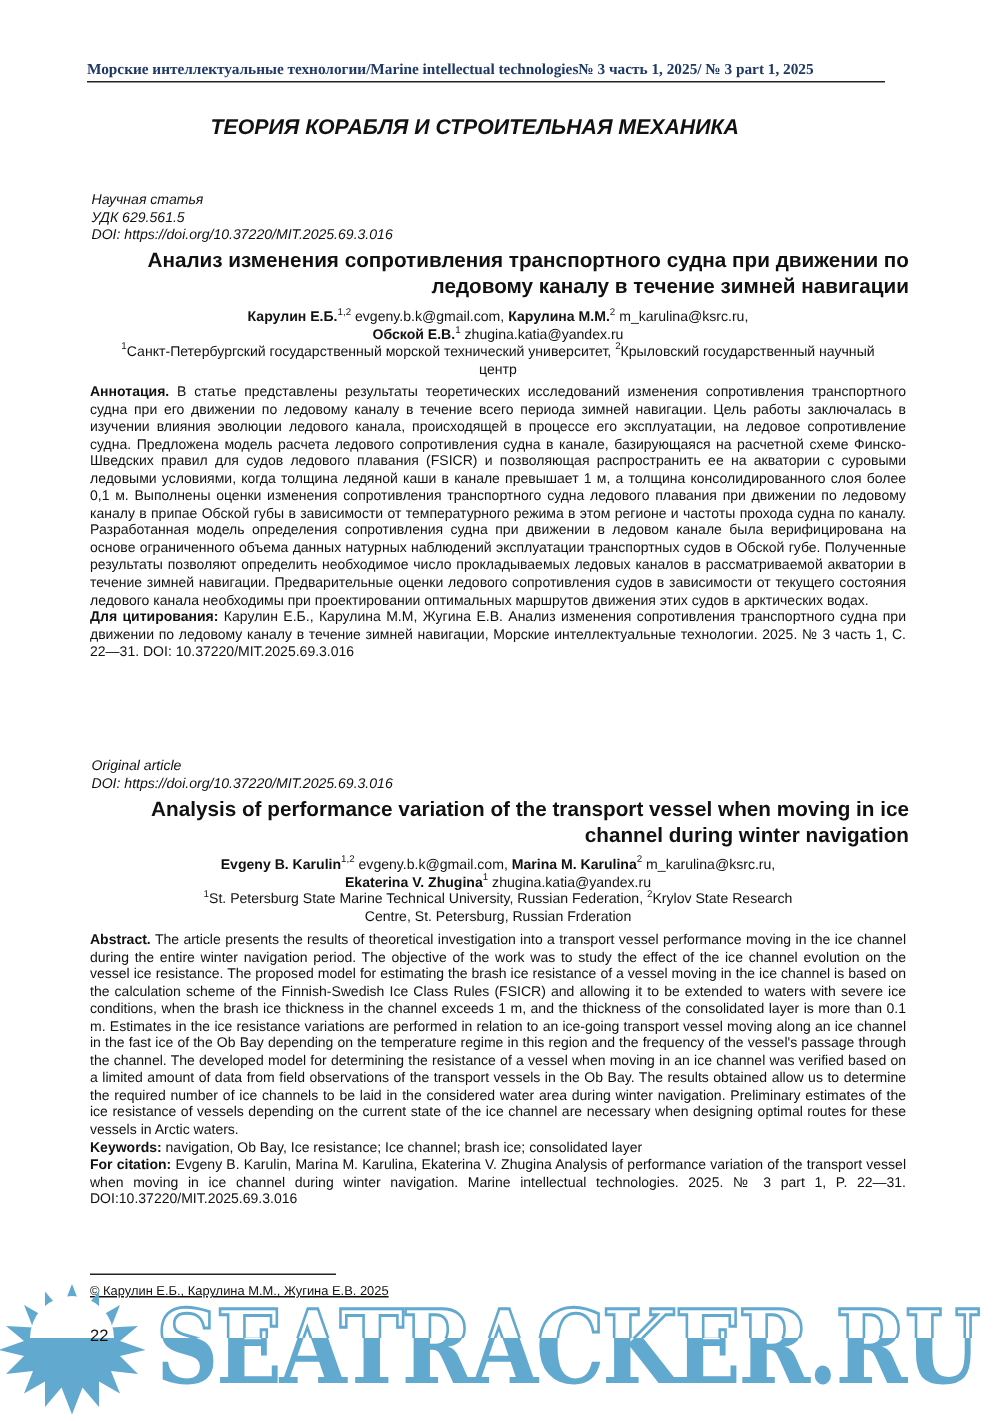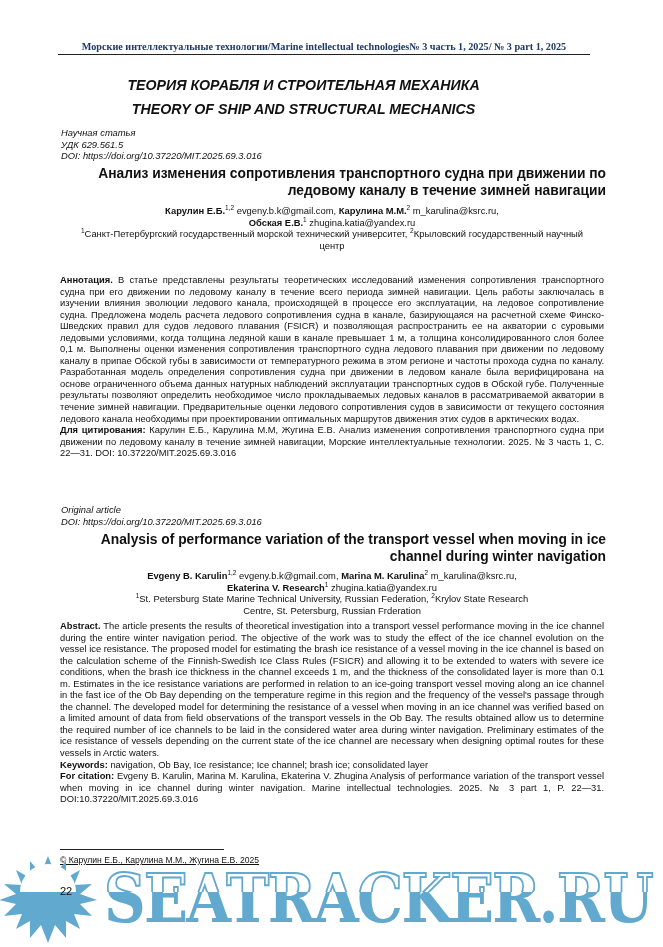--- a/index.html
+++ b/index.html
@@ -26,29 +26,29 @@
       left: 58px;
       top: 38px;
       width: 532px;
       height: 15px;
       border-bottom: 1px solid #222;
       font-family: "Liberation Serif", serif;
       font-size: 10.2px;
       font-weight: bold;
       color: #1f3864;
       display: flex;
-      justify-content: center;
+      justify-content: flex-start;
       align-items: flex-end;
       white-space: nowrap;
       line-height: 12px;
       padding-bottom: 1px;
     }
     .section-title {
       position: absolute;
-      left: 0;
+      left: 13px;
       width: 607px;
       text-align: center;
       font-weight: bold;
       font-style: italic;
       font-size: 14.2px;
       color: #111;
     }
     .meta {
       position: absolute;
       left: 61px;
@@ -122,67 +122,66 @@
 <body>
 
 <div class="page">
 
   <div class="running-header">
     <span>Морские интеллектуальные технологии/Marine intellectual technologies</span>
     <span>№ 3 часть 1, 2025/ № 3 part 1, 2025</span>
   </div>
 
   <div class="section-title" style="top:77px;">ТЕОРИЯ КОРАБЛЯ И СТРОИТЕЛЬНАЯ МЕХАНИКА</div>
-  <div class="section-title" style="top:101px;">THEORY OF SHIP AND STRUCTURAL MECHANICS</div>
 
   <div class="meta" style="top:127px;">
     <div>Научная статья</div>
     <div>УДК 629.561.5</div>
     <div>DOI: https://doi.org/10.37220/MIT.2025.69.3.016</div>
   </div>
 
   <div class="title" style="top:165px;">Анализ изменения сопротивления транспортного судна при движении по ледовому каналу в течение зимней навигации</div>
 
   <div class="authors" style="top:205px;">
     <div>
       <b>Карулин Е.Б.</b><sup>1,2</sup>
       <span>evgeny.b.k@gmail.com</span>,
       <b>Карулина М.М.</b><sup>2</sup>
       <span>m_karulina@ksrc.ru</span>,
     </div>
     <div>
-      <b>Обская Е.В.</b><sup>1</sup>
+      <b>Обской Е.В.</b><sup>1</sup>
       <span>zhugina.katia@yandex.ru</span>
     </div>
     <div style="padding:0 14px;">
       <sup>1</sup><span>Санкт-Петербургский государственный морской технический университет, </span><sup>2</sup><span>Крыловский государственный научный центр</span>
     </div>
   </div>
 
-  <div class="body-block" style="top:256px;margin-top:19px;">
+  <div class="body-block" style="top:256px;">
     <p><span class="lead">Аннотация.</span><span> В статье представлены результаты теоретических исследований изменения сопротивления транспортного судна при его движении по ледовому каналу в течение всего периода зимней навигации. Цель работы заключалась в изучении влияния эволюции ледового канала, происходящей в процессе его эксплуатации, на ледовое сопротивление судна. Предложена модель расчета ледового сопротивления судна в канале, базирующаяся на расчетной схеме Финско-Шведских правил для судов ледового плавания (FSICR) и позволяющая распространить ее на акватории с суровыми ледовыми условиями, когда толщина ледяной каши в канале превышает 1 м, а толщина консолидированного слоя более 0,1 м. Выполнены оценки изменения сопротивления транспортного судна ледового плавания при движении по ледовому каналу в припае Обской губы в зависимости от температурного режима в этом регионе и частоты прохода судна по каналу. Разработанная модель определения сопротивления судна при движении в ледовом канале была верифицирована на основе ограниченного объема данных натурных наблюдений эксплуатации транспортных судов в Обской губе. Полученные результаты позволяют определить необходимое число прокладываемых ледовых каналов в рассматриваемой акватории в течение зимней навигации. Предварительные оценки ледового сопротивления судов в зависимости от текущего состояния ледового канала необходимы при проектировании оптимальных маршрутов движения этих судов в арктических водах.</span></p>
     <p><span class="lead">Для цитирования:</span><span> Карулин Е.Б., Карулина М.М, Жугина Е.В. Анализ изменения сопротивления транспортного судна при движении по ледовому каналу в течение зимней навигации, Морские интеллектуальные технологии. 2025. № 3 часть 1, С. 22—31. DOI: 10.37220/MIT.2025.69.3.016</span></p>
   </div>
 
   <div class="meta" style="top:504px;">
     <div>Original article</div>
     <div>DOI: https://doi.org/10.37220/MIT.2025.69.3.016</div>
   </div>
 
   <div class="title" style="top:531px;">Analysis of performance variation of the transport vessel when moving in ice channel during winter navigation</div>
 
   <div class="authors" style="top:570px;">
     <div>
       <b>Evgeny B. Karulin</b><sup>1,2</sup>
       <span>evgeny.b.k@gmail.com</span>,
       <b>Marina M. Karulina</b><sup>2</sup>
       <span>m_karulina@ksrc.ru</span>,
     </div>
     <div>
-      <b>Ekaterina V. Research</b><sup>1</sup>
+      <b>Ekaterina V. Zhugina</b><sup>1</sup>
       <span>zhugina.katia@yandex.ru</span>
     </div>
     <div style="padding:0 70px;">
       <sup>1</sup><span>St. Petersburg State Marine Technical University, Russian Federation, </span><sup>2</sup><span>Krylov State Research Centre, St. Petersburg, Russian Frderation</span>
     </div>
   </div>
 
   <div class="body-block" style="top:621px;">
     <p><span class="lead">Abstract.</span><span> The article presents the results of theoretical investigation into a transport vessel performance moving in the ice channel during the entire winter navigation period. The objective of the work was to study the effect of the ice channel evolution on the vessel ice resistance. The proposed model for estimating the brash ice resistance of a vessel moving in the ice channel is based on the calculation scheme of the Finnish-Swedish Ice Class Rules (FSICR) and allowing it to be extended to waters with severe ice conditions, when the brash ice thickness in the channel exceeds 1 m, and the thickness of the consolidated layer is more than 0.1 m. Estimates in the ice resistance variations are performed in relation to an ice-going transport vessel moving along an ice channel in the fast ice of the Ob Bay depending on the temperature regime in this region and the frequency of the vessel's passage through the channel. The developed model for determining the resistance of a vessel when moving in an ice channel was verified based on a limited amount of data from field observations of the transport vessels in the Ob Bay. The results obtained allow us to determine the required number of ice channels to be laid in the considered water area during winter navigation. Preliminary estimates of the ice resistance of vessels depending on the current state of the ice channel are necessary when designing optimal routes for these vessels in Arctic waters.</span></p>
     <p><span class="lead">Keywords:</span><span> navigation, Ob Bay, Ice resistance; Ice channel; brash ice; consolidated layer</span></p>

